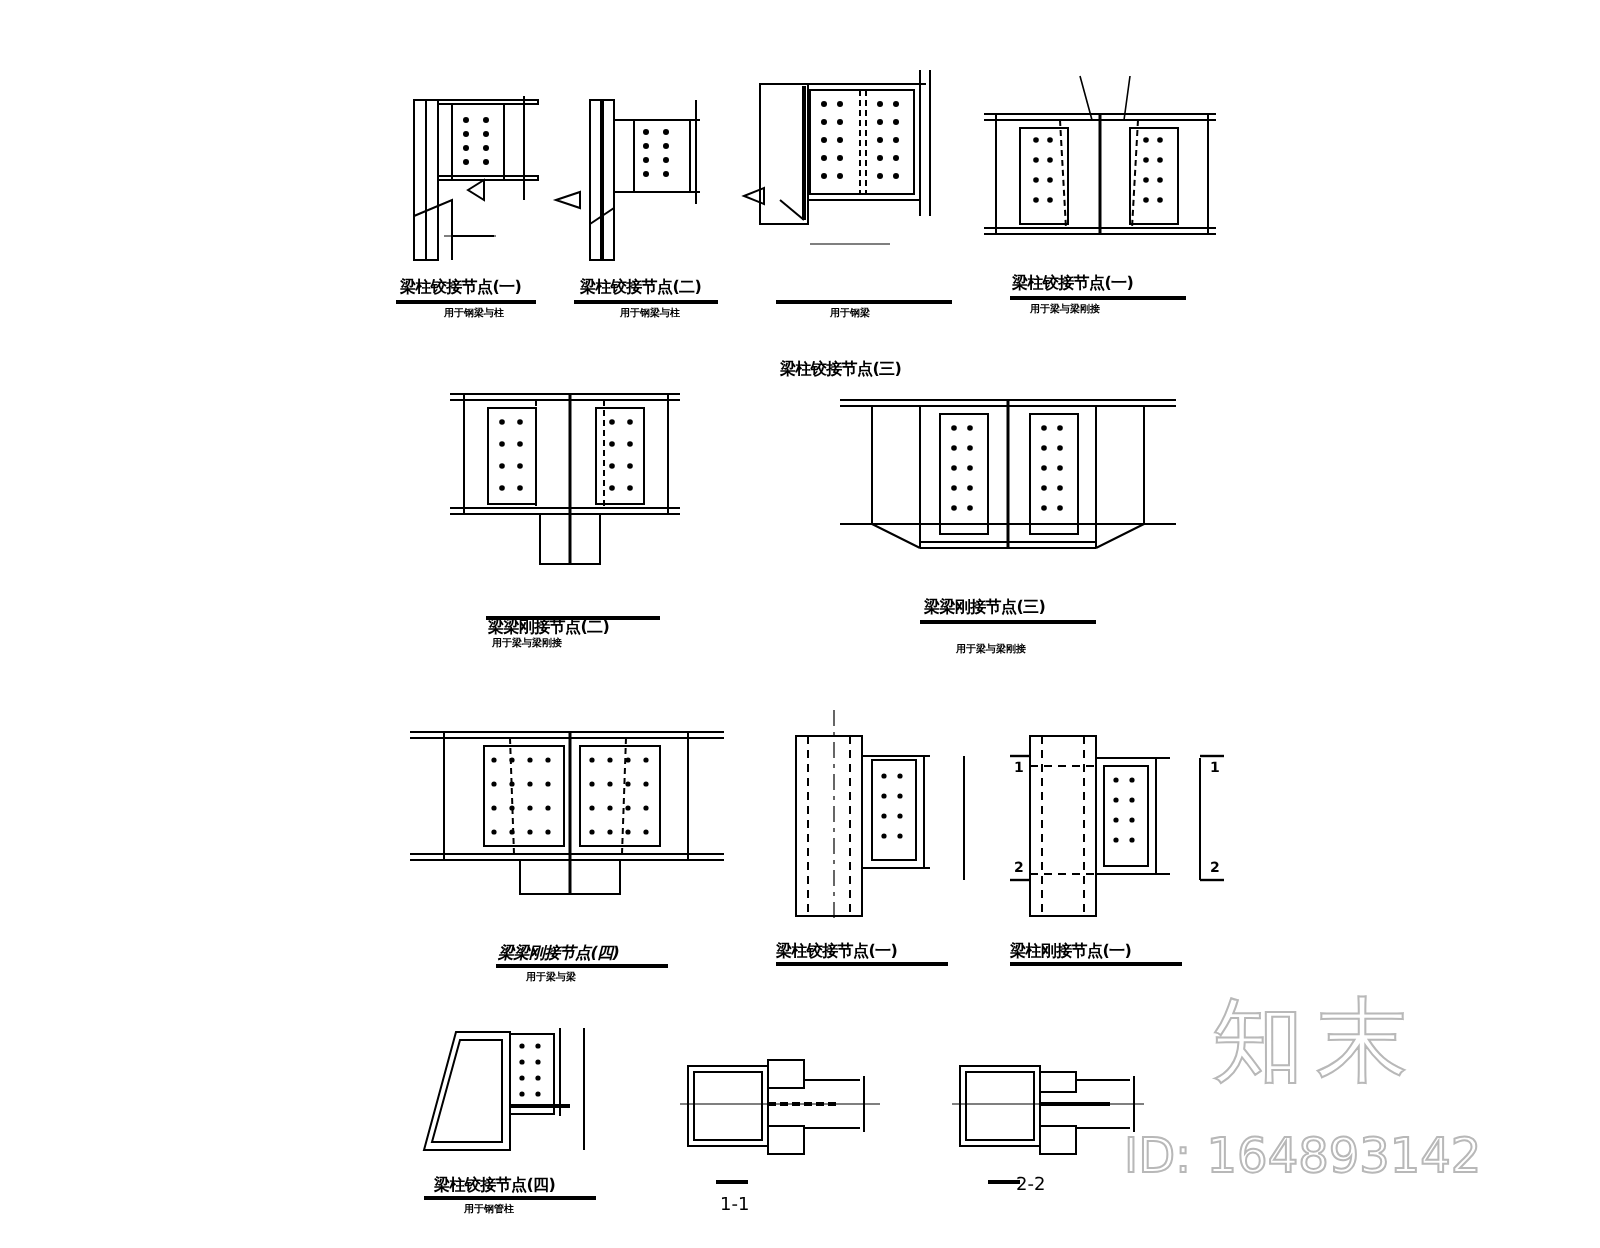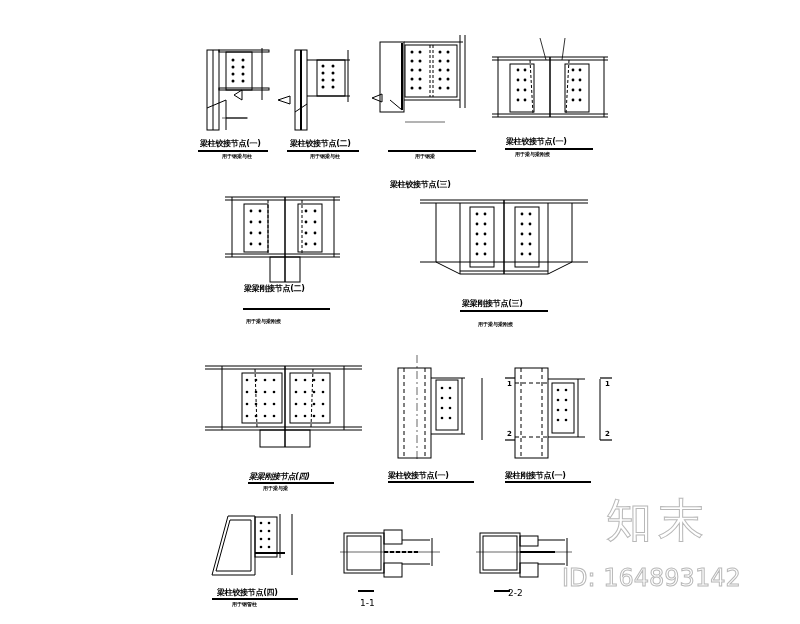--- a/index.html
+++ b/index.html
@@ -353,21 +353,21 @@
 <div class="sub" style="left:310px;top:153px;">用于钢梁与柱</div>
 
 <div class="cap" style="left:390px;top:138px;margin-top:41px;">梁柱铰接节点(三)</div>
 <div class="uline" style="left:388px;top:150px;width:88px;"></div>
 <div class="sub" style="left:415px;top:153px;">用于钢梁</div>
 
 <div class="cap" style="left:506px;top:136px;">梁柱铰接节点(一)</div>
 <div class="uline" style="left:505px;top:148px;width:88px;"></div>
 <div class="sub" style="left:515px;top:151px;">用于梁与梁刚接</div>
 
-<div class="cap" style="left:244px;top:283px;text-align:center;">梁梁刚接节点(二)</div>
+<div class="cap" style="left:244px;top:308px;text-align:center;">梁梁刚接节点(二)</div>
 <div class="uline" style="left:243px;top:308px;width:87px;"></div>
 <div class="sub" style="left:246px;top:318px;">用于梁与梁刚接</div>
 
 <div class="cap" style="left:462px;top:298px;">梁梁刚接节点(三)</div>
 <div class="uline" style="left:460px;top:310px;width:88px;"></div>
 <div class="sub" style="left:478px;top:321px;">用于梁与梁刚接</div>
 
 <div class="cap" style="left:249px;top:471px;font-style:italic;">梁梁刚接节点(四)</div>
 <div class="uline" style="left:248px;top:482px;width:86px;"></div>
 <div class="sub" style="left:263px;top:485px;">用于梁与梁</div>

